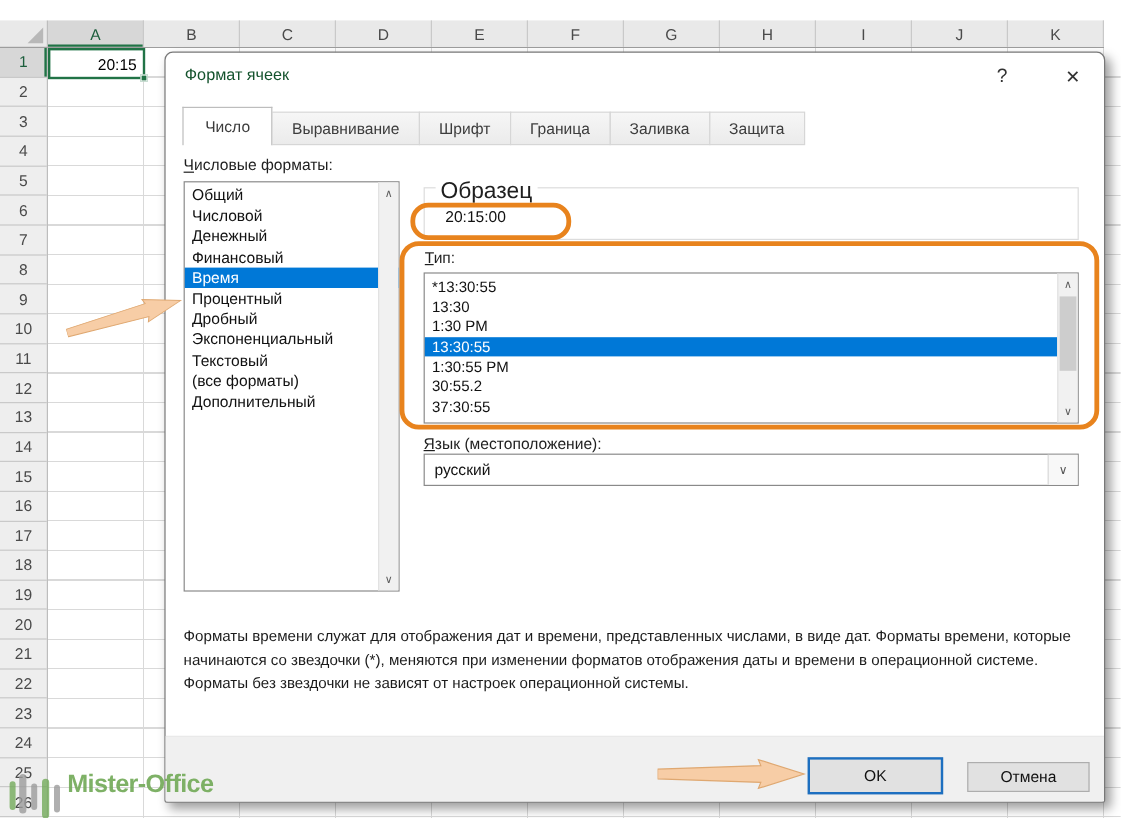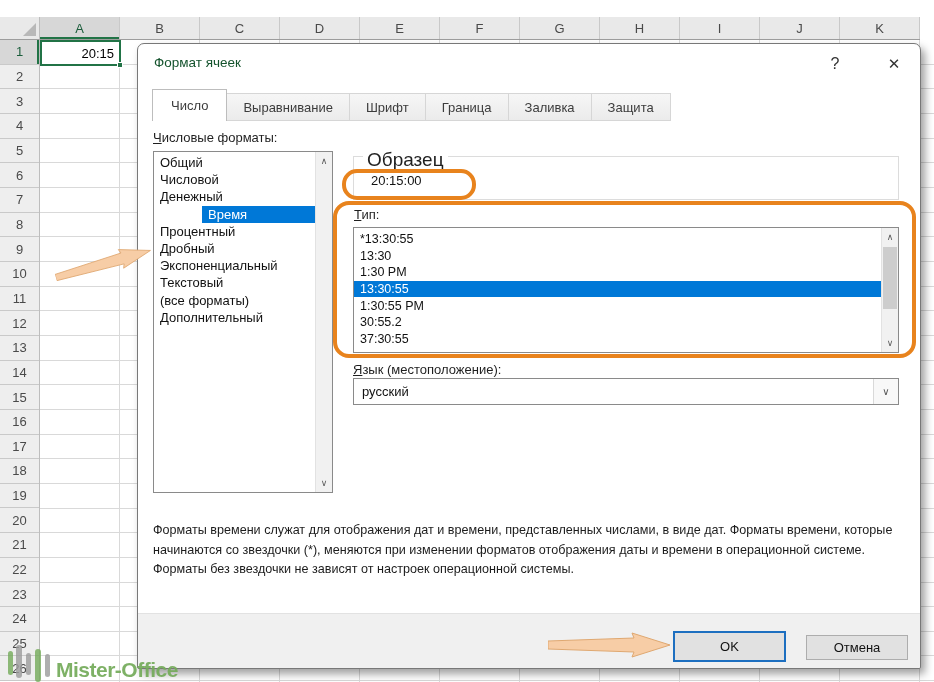--- a/index.html
+++ b/index.html
@@ -79,21 +79,21 @@
   .cat-label { position:absolute; left:15px; top:86px; }
   .cat-wrap {
     position:absolute; left:15px; top:107px; width:180px; height:342px;
     border:1px solid #8a8a8a; background:#fff;
   }
   .cat-items { position:absolute; left:0; top:2px; right:0; }
   .cat-items .li {
     height:17.2px; font-size:13px; color:#111; padding-left:6px; display:flex; align-items:center;
     white-space:nowrap;
   }
-  .cat-items .li.selected { background:#0078d7; color:#fff;margin-left:48px; }
+  .cat-items .li.selected { background:#0078d7; color:#fff; }
   
   .vscroll {
     position:absolute; top:0; right:0; bottom:0; width:17px; background:#f1f1f1;
     border-left:1px solid #e2e2e2;
   }
   .vscroll .sb-up, .vscroll .sb-dn {
     position:absolute; left:0; width:16px; height:16px; color:#5a5a5a; font-size:9px;
     display:flex; align-items:center; justify-content:center;
   }
   .vscroll .sb-up { top:1px; }
@@ -157,21 +157,21 @@
   .cap-type   { left:333px; top:201px; width:583px; height:157px; }
   .arrow { position:absolute; z-index:30; pointer-events:none; }
   .arrow-ok   { left:548px; top:632px; width:124px; height:26px; }
   .arrow-time { left:52px; top:238px; width:100px; height:24px;
                 transform:rotate(-16deg); transform-origin:right center; }
   
   .watermark { position:absolute; left:4px; top:642px; z-index:40; display:flex; align-items:flex-start; }
   .wm-bars { position:relative; width:52px; height:40px; opacity:.8; }
   .wm-bars i { position:absolute; border-radius:3px; display:block; }
   .wm-text {
-    margin-top:16px; font-size:21px; font-weight:bold; letter-spacing:-0.5px;
+    margin-top:0; font-size:21px; font-weight:bold; letter-spacing:-0.5px;
     color:#74ab5a; opacity:.92;
   }
 </style>
 </head>
 <body>
 
 <div class="sheet">
   <div class="corner">
       <span class="tri"></span>
     </div>
@@ -245,20 +245,21 @@
     </div>
 
   <div class="lbl u-first cat-label">Числовые форматы:</div>
 
   <div class="cat-wrap">
     <div class="cat-items">
 
     <div class="li">Общий</div>
         <div class="li">Числовой</div>
         <div class="li">Денежный</div>
+        <div class="li">Финансовый</div>
         <div class="li selected">Время</div>
         <div class="li">Процентный</div>
         <div class="li">Дробный</div>
         <div class="li">Экспоненциальный</div>
         <div class="li">Текстовый</div>
         <div class="li">(все форматы)</div>
         <div class="li">Дополнительный</div>
       </div>
     <div class="vscroll">
       <span class="sb-up">∧</span>

